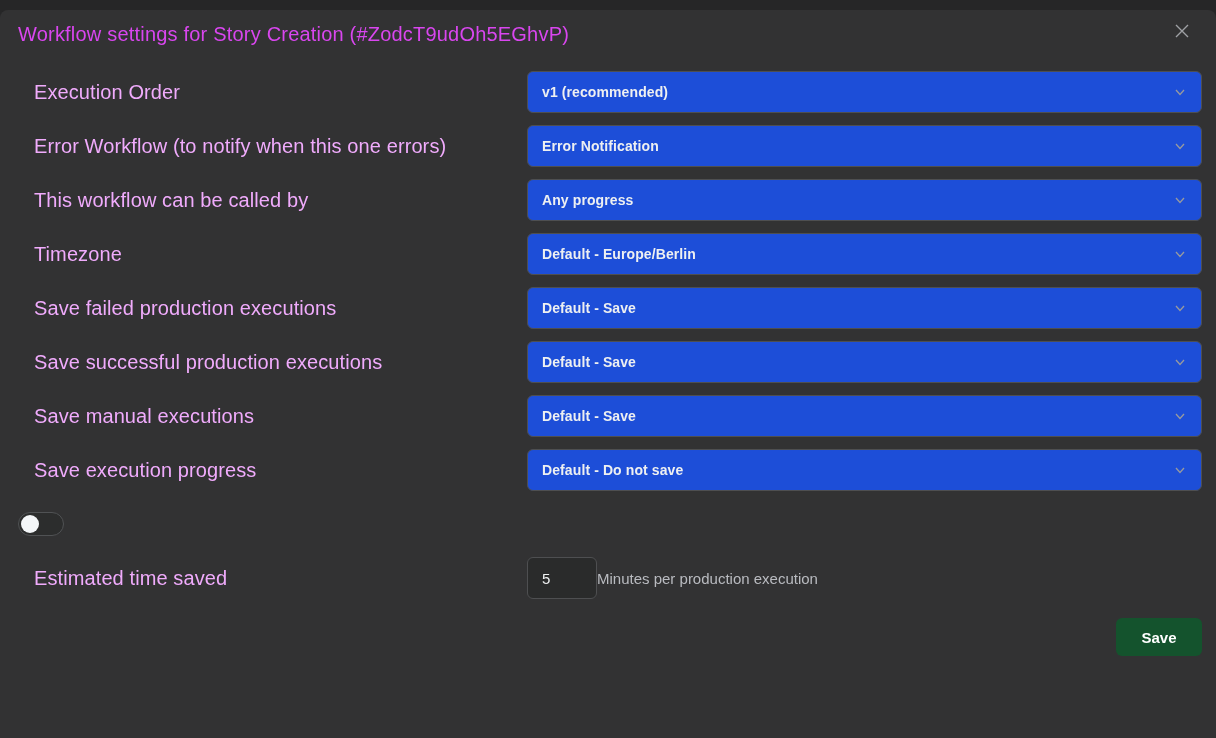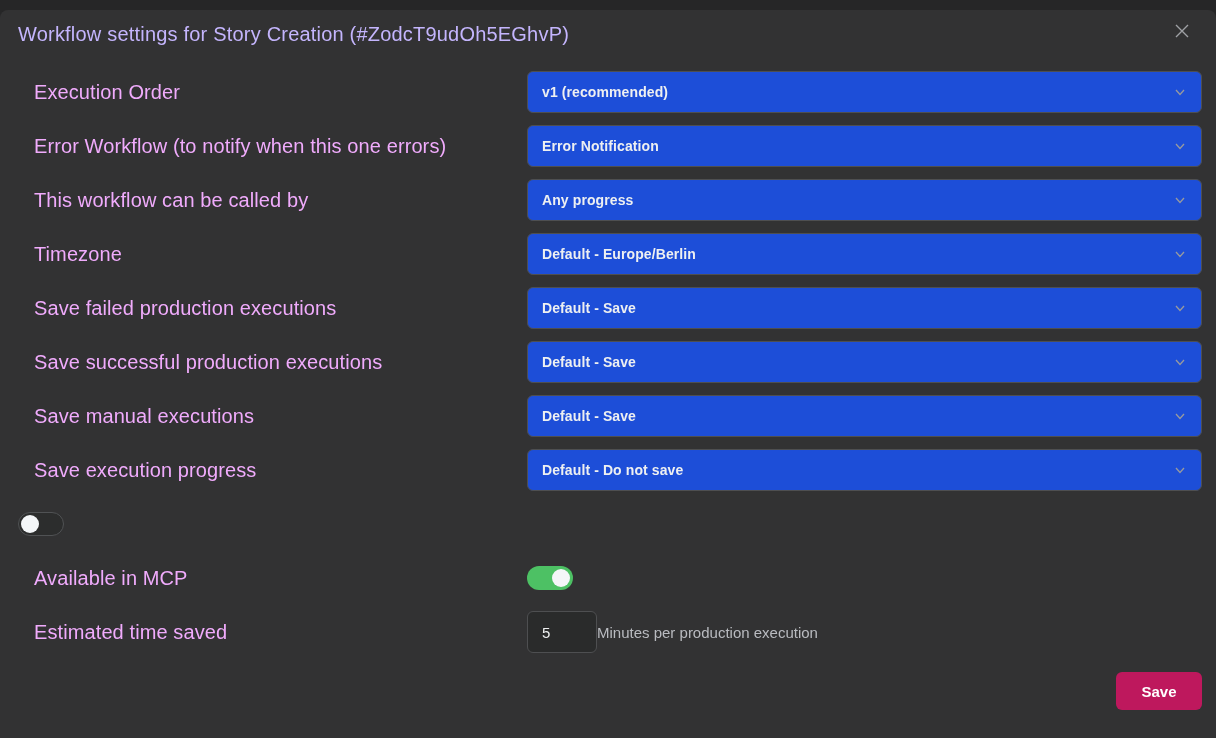--- a/index.html
+++ b/index.html
@@ -17,21 +17,21 @@
     padding: 13px 14px 0 18px;
   }
   .modal-header {
     position: relative;
     height: 24px;
     margin-bottom: 24px;
   }
   .modal-title {
     font-size: 20px;
     font-weight: 500;
-    color: #c4b5fd;
+    color: #d946ef;
     letter-spacing: 0.2px;
   }
   .close-btn {
     position: absolute;
     top: -2px; right: 8px;
     width: 24px; height: 24px;
     display: flex; align-items: center; justify-content: center;
     cursor: pointer;
     color: #9fa1a5;
   }
@@ -255,36 +255,28 @@
     </div>
 
     <div class="row">
       <div class="control">
         <div class="toggle off">
           <div class="knob"></div>
         </div>
       </div>
     </div>
 
-    <div class="row">
-      <div class="row-label">Available in MCP</div>
-      <div class="control">
-        <div class="toggle on" id="mcp-toggle" style="background: rgb(77, 193, 100);">
-          <div class="knob"></div>
-        </div>
-      </div>
-    </div>
 
     <div class="row">
       <div class="row-label">Estimated time saved</div>
       <div class="control">
         <input class="num-input" type="text" value="5" style="">
         <span class="suffix">Minutes per production execution</span>
       </div>
     </div>
 
   </div>
 
   <div class="footer">
-    <button class="save-btn" style="background: #be185d;">Save</button>
+    <button class="save-btn" style="background: #14532d;">Save</button>
   </div>
 
 </div>
 
 </body></html>

